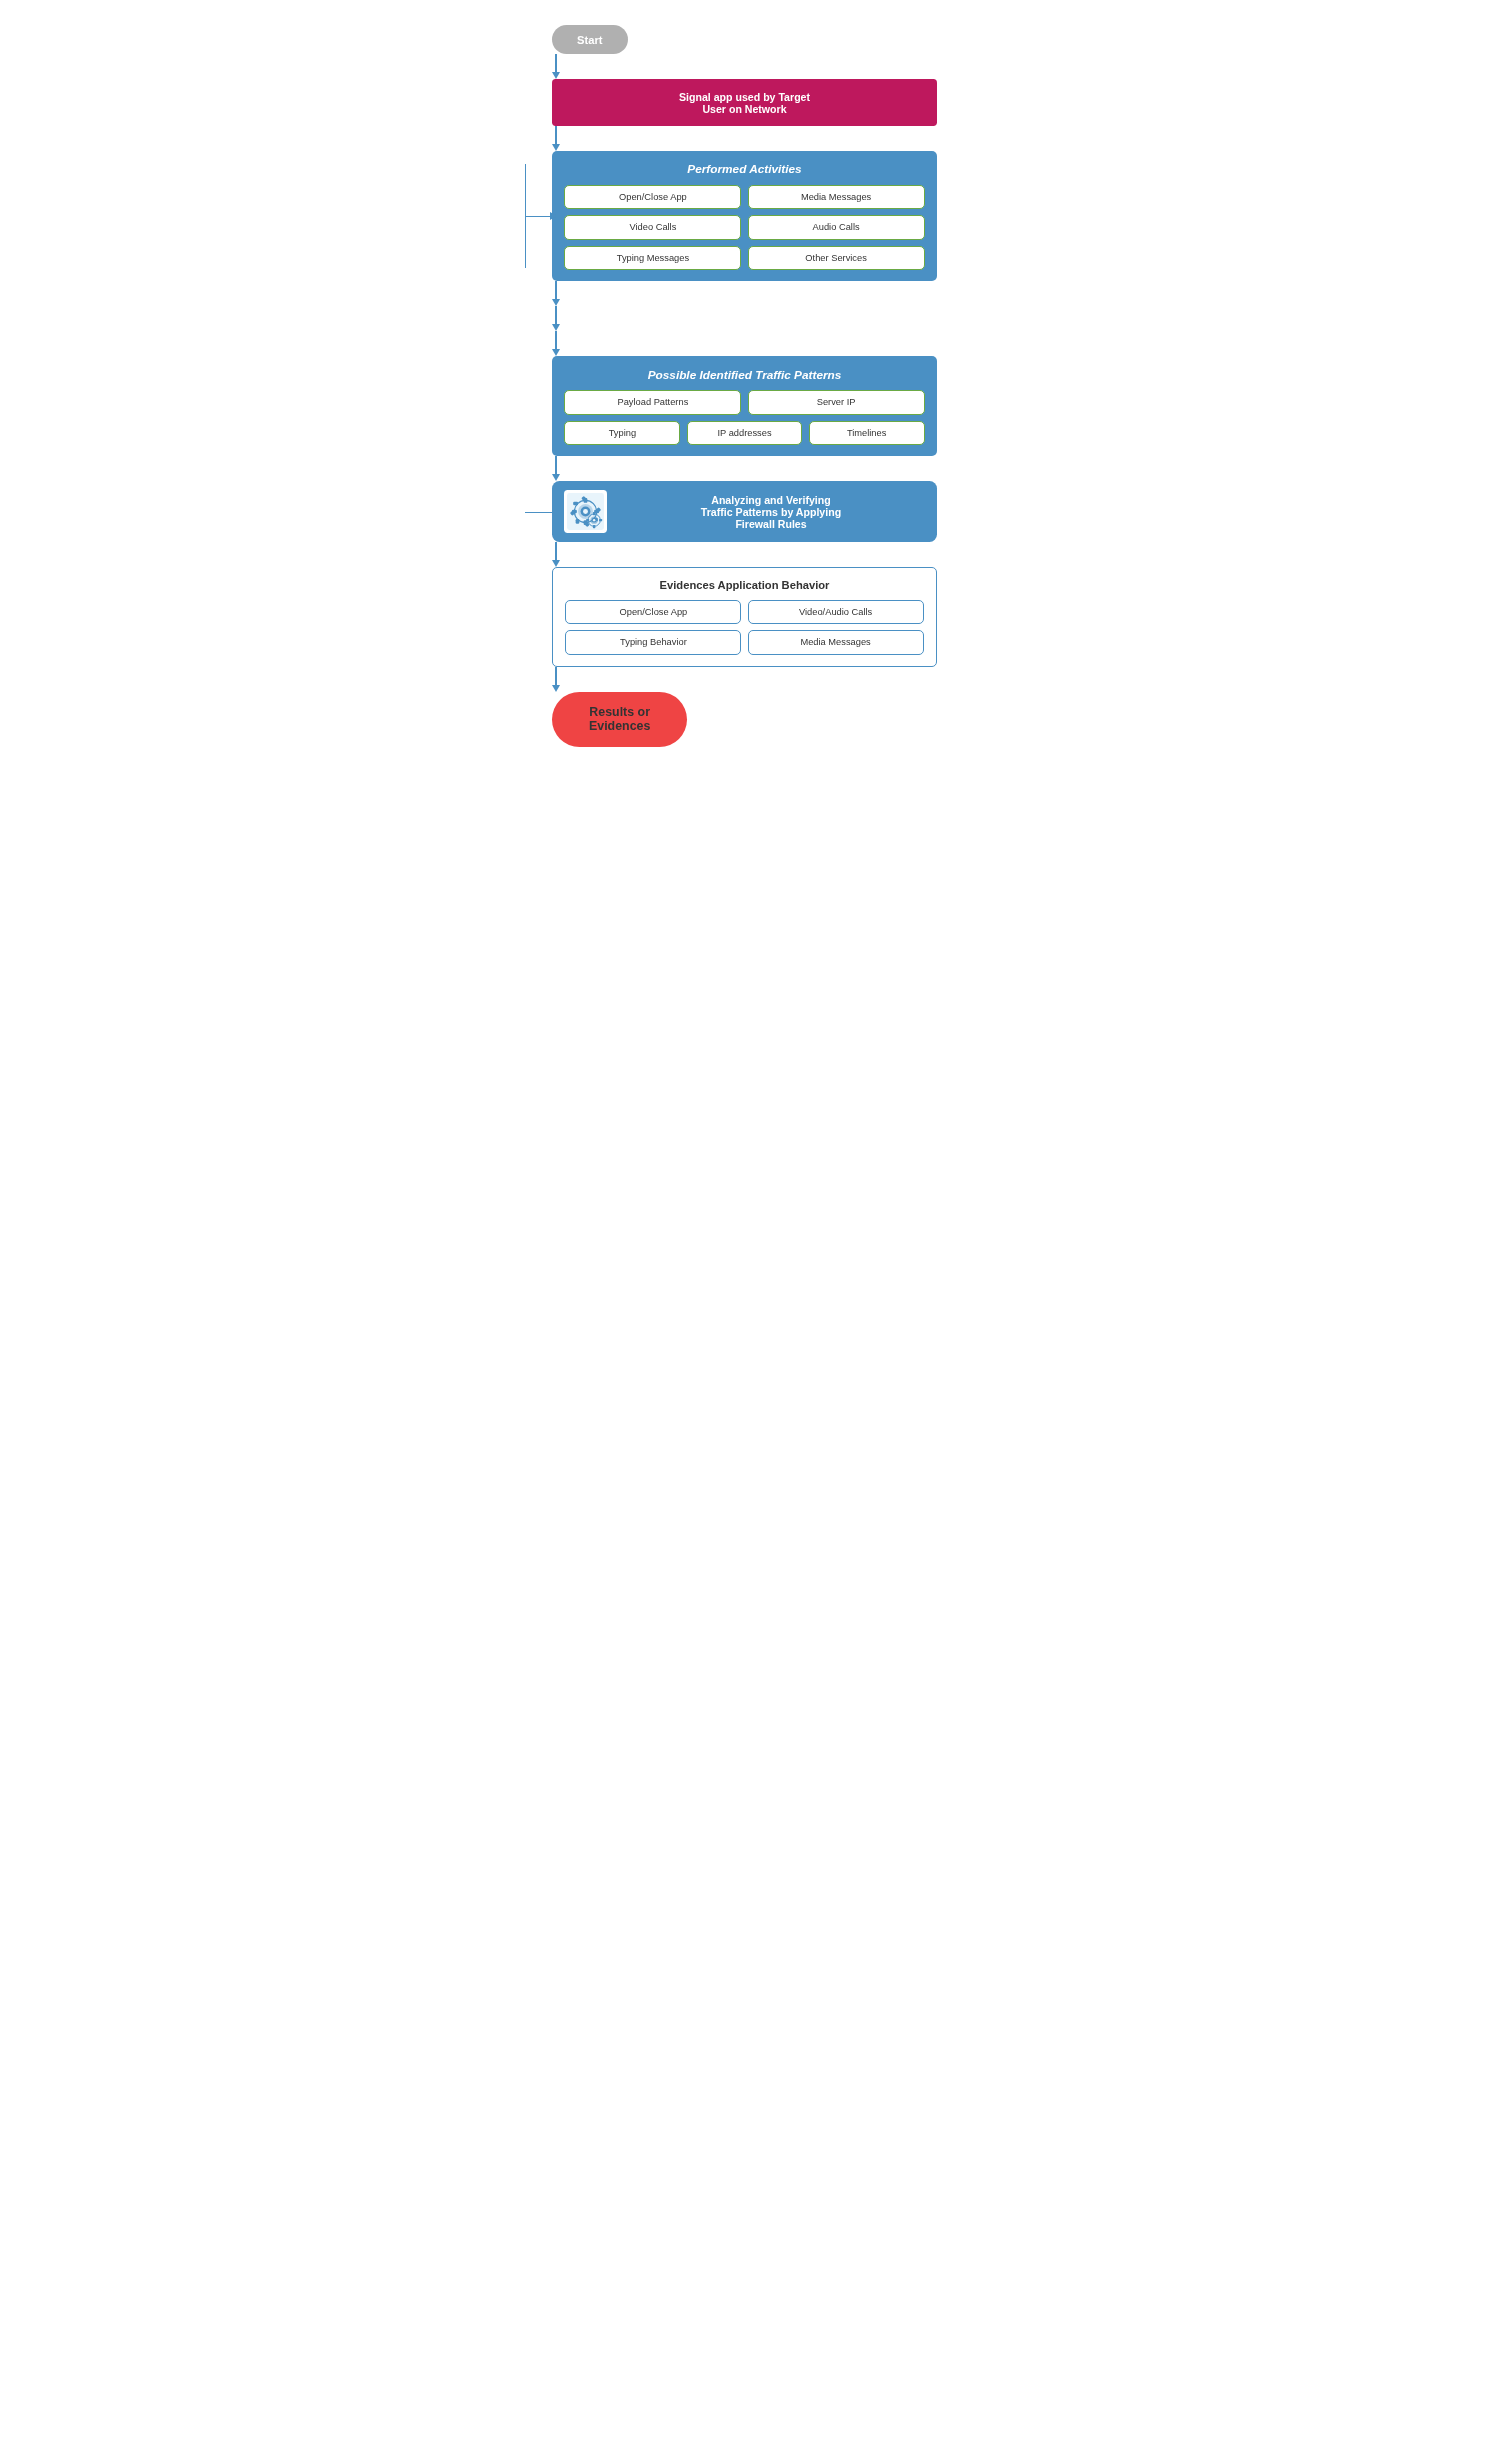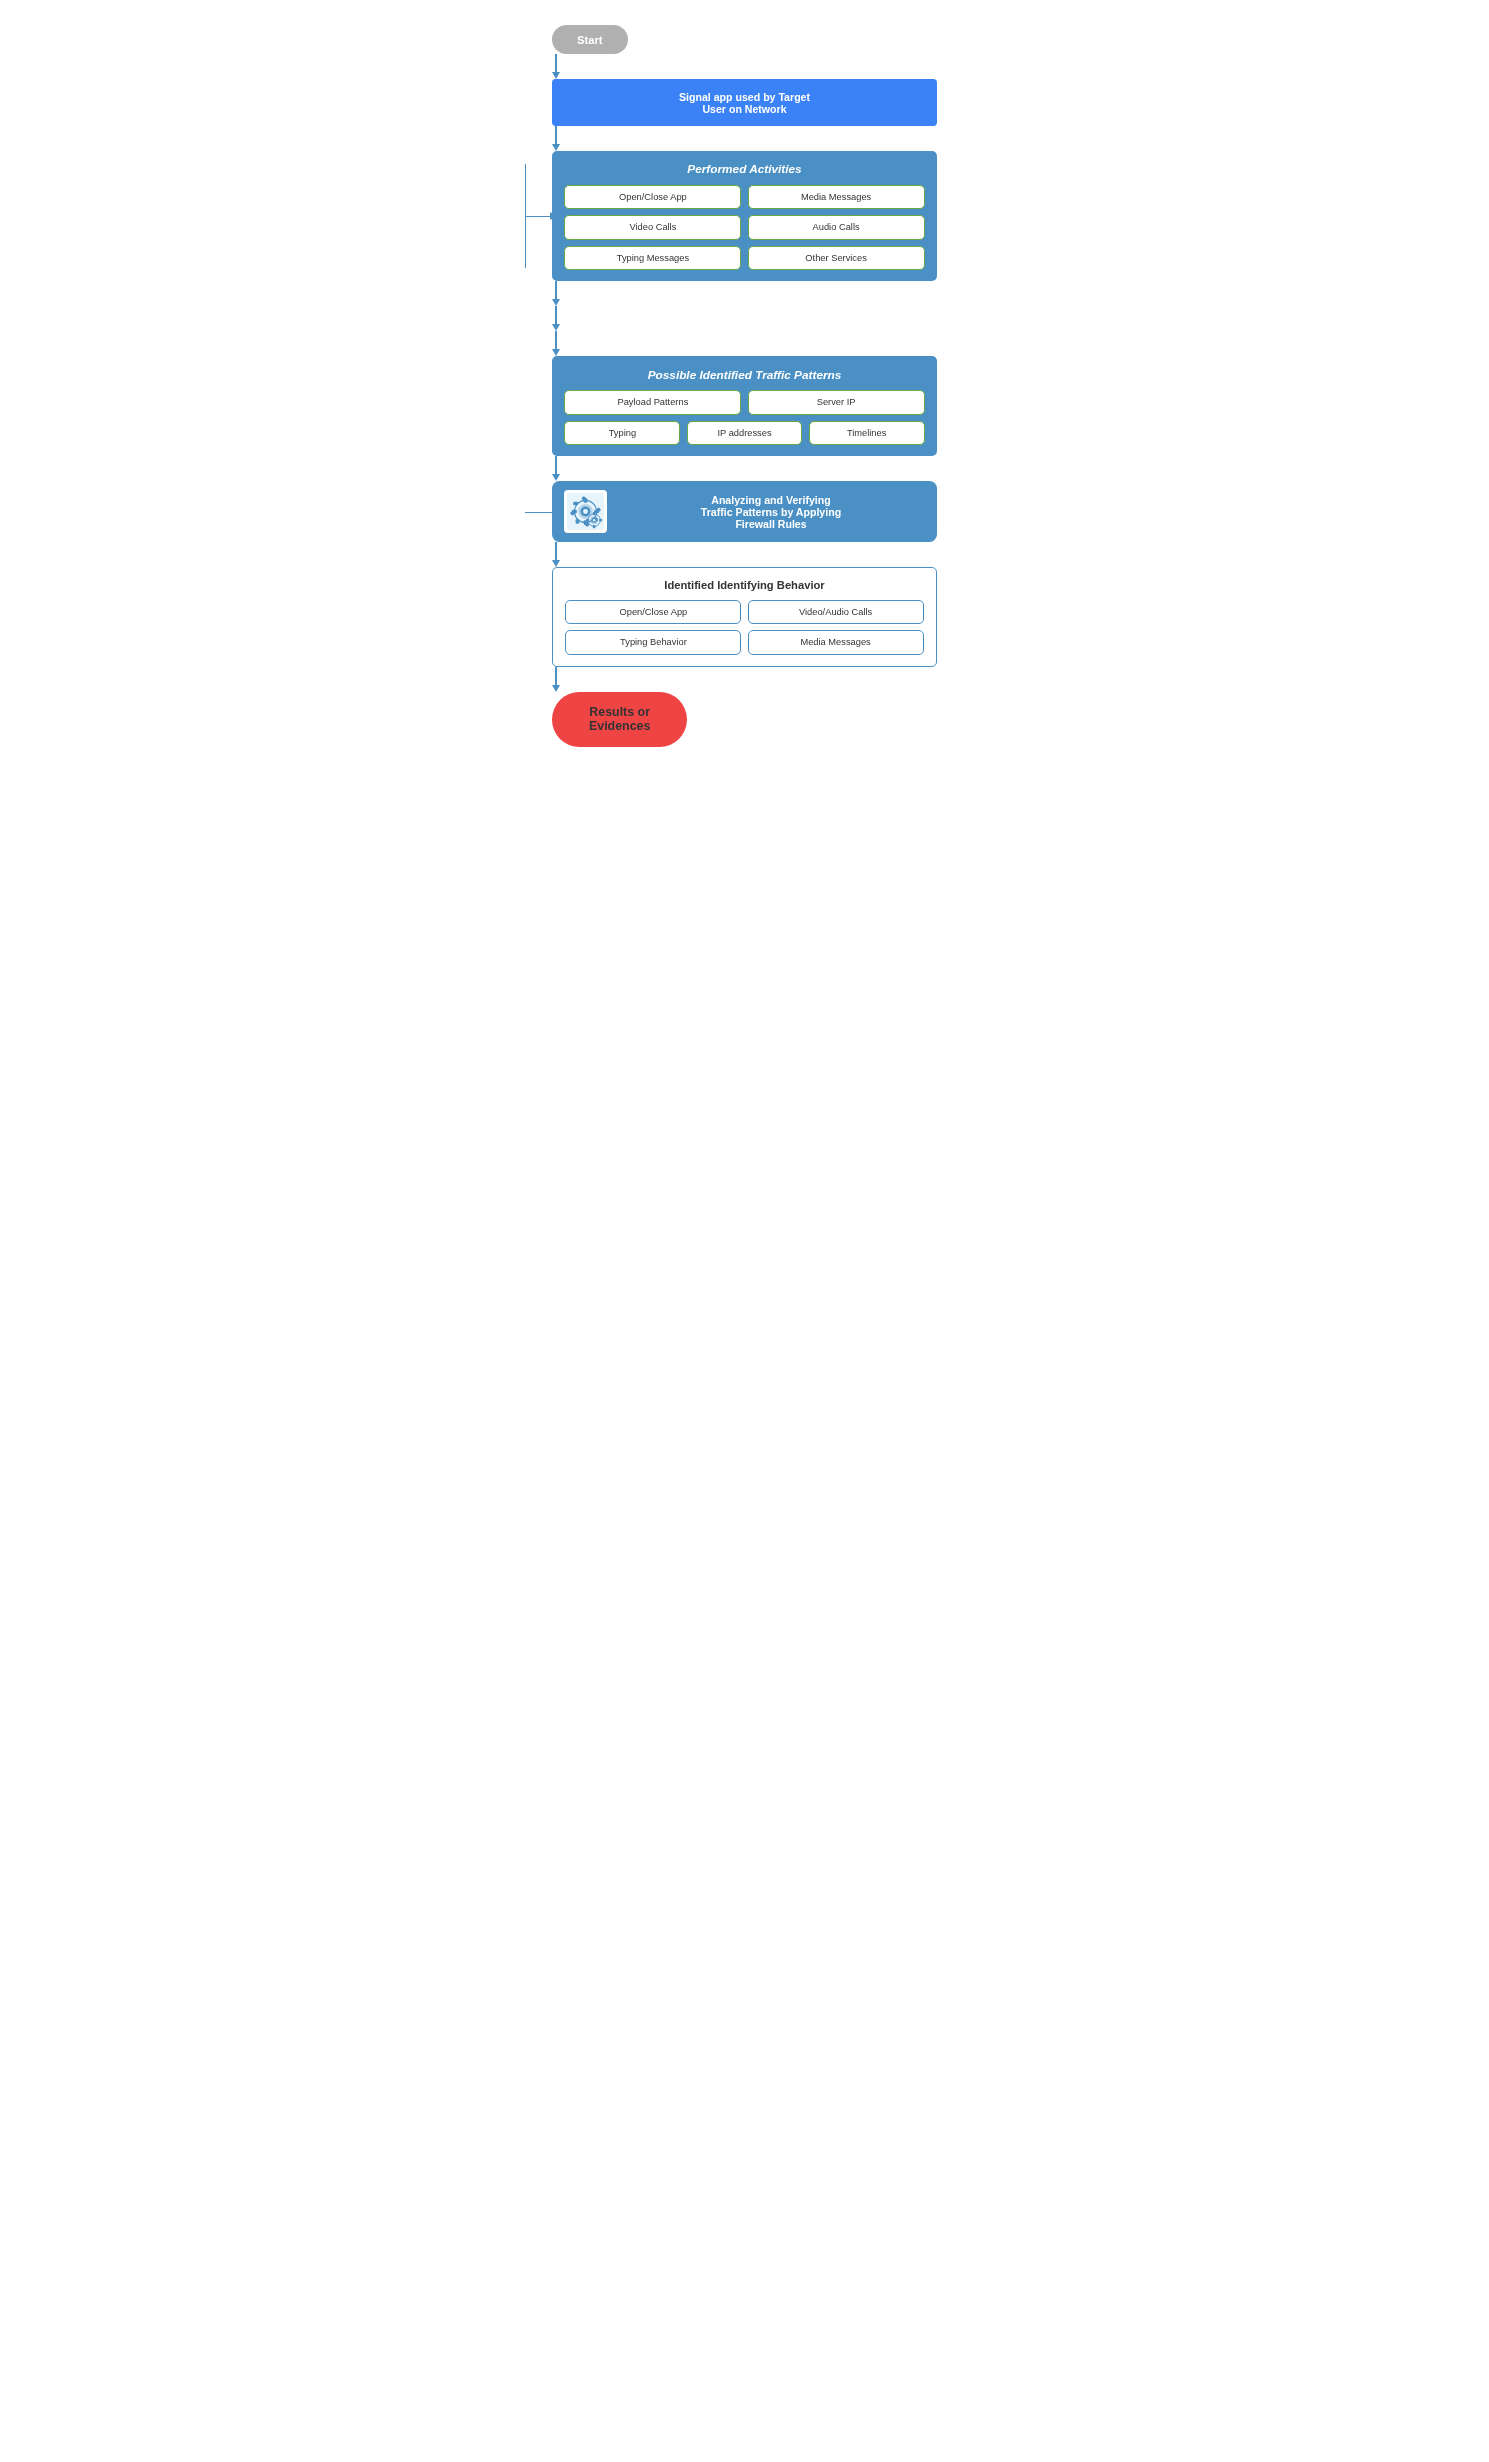--- a/index.html
+++ b/index.html
@@ -34,21 +34,21 @@
       border-radius: 37px;
       padding: 13.7px 37px;
       color: #333;
       font-weight: bold;
       font-size: 12.4px;
       text-align: center;
       min-width: 124px;
     }
 
     .rect-blue {
-      background: #3b82f6;
+      background: #be185d;
       border-radius: 3.7px;
       padding: 11.2px 15px;
       color: #fff;
       font-weight: bold;
       font-size: 10.6px;
       text-align: center;
       width: 100%;
     }
 
     .big-blue-box {
@@ -317,21 +317,21 @@
     </div>
   </div>
 
   <div class="arrow">
     <div class="arrow-line"></div>
     <div class="arrow-head"></div>
   </div>
 
   <div class="identified-box">
     <div class="box-title">
-      <span>Identified Identifying Behavior</span>
+      <span>Evidences Application Behavior</span>
     </div>
     <div class="grid-2">
       <div class="white-item-blue">Open/Close App</div>
       <div class="white-item-blue">Video/Audio Calls</div>
       <div class="white-item-blue">Typing Behavior</div>
       <div class="white-item-blue">Media Messages</div>
     </div>
   </div>
 
   <div class="arrow">

